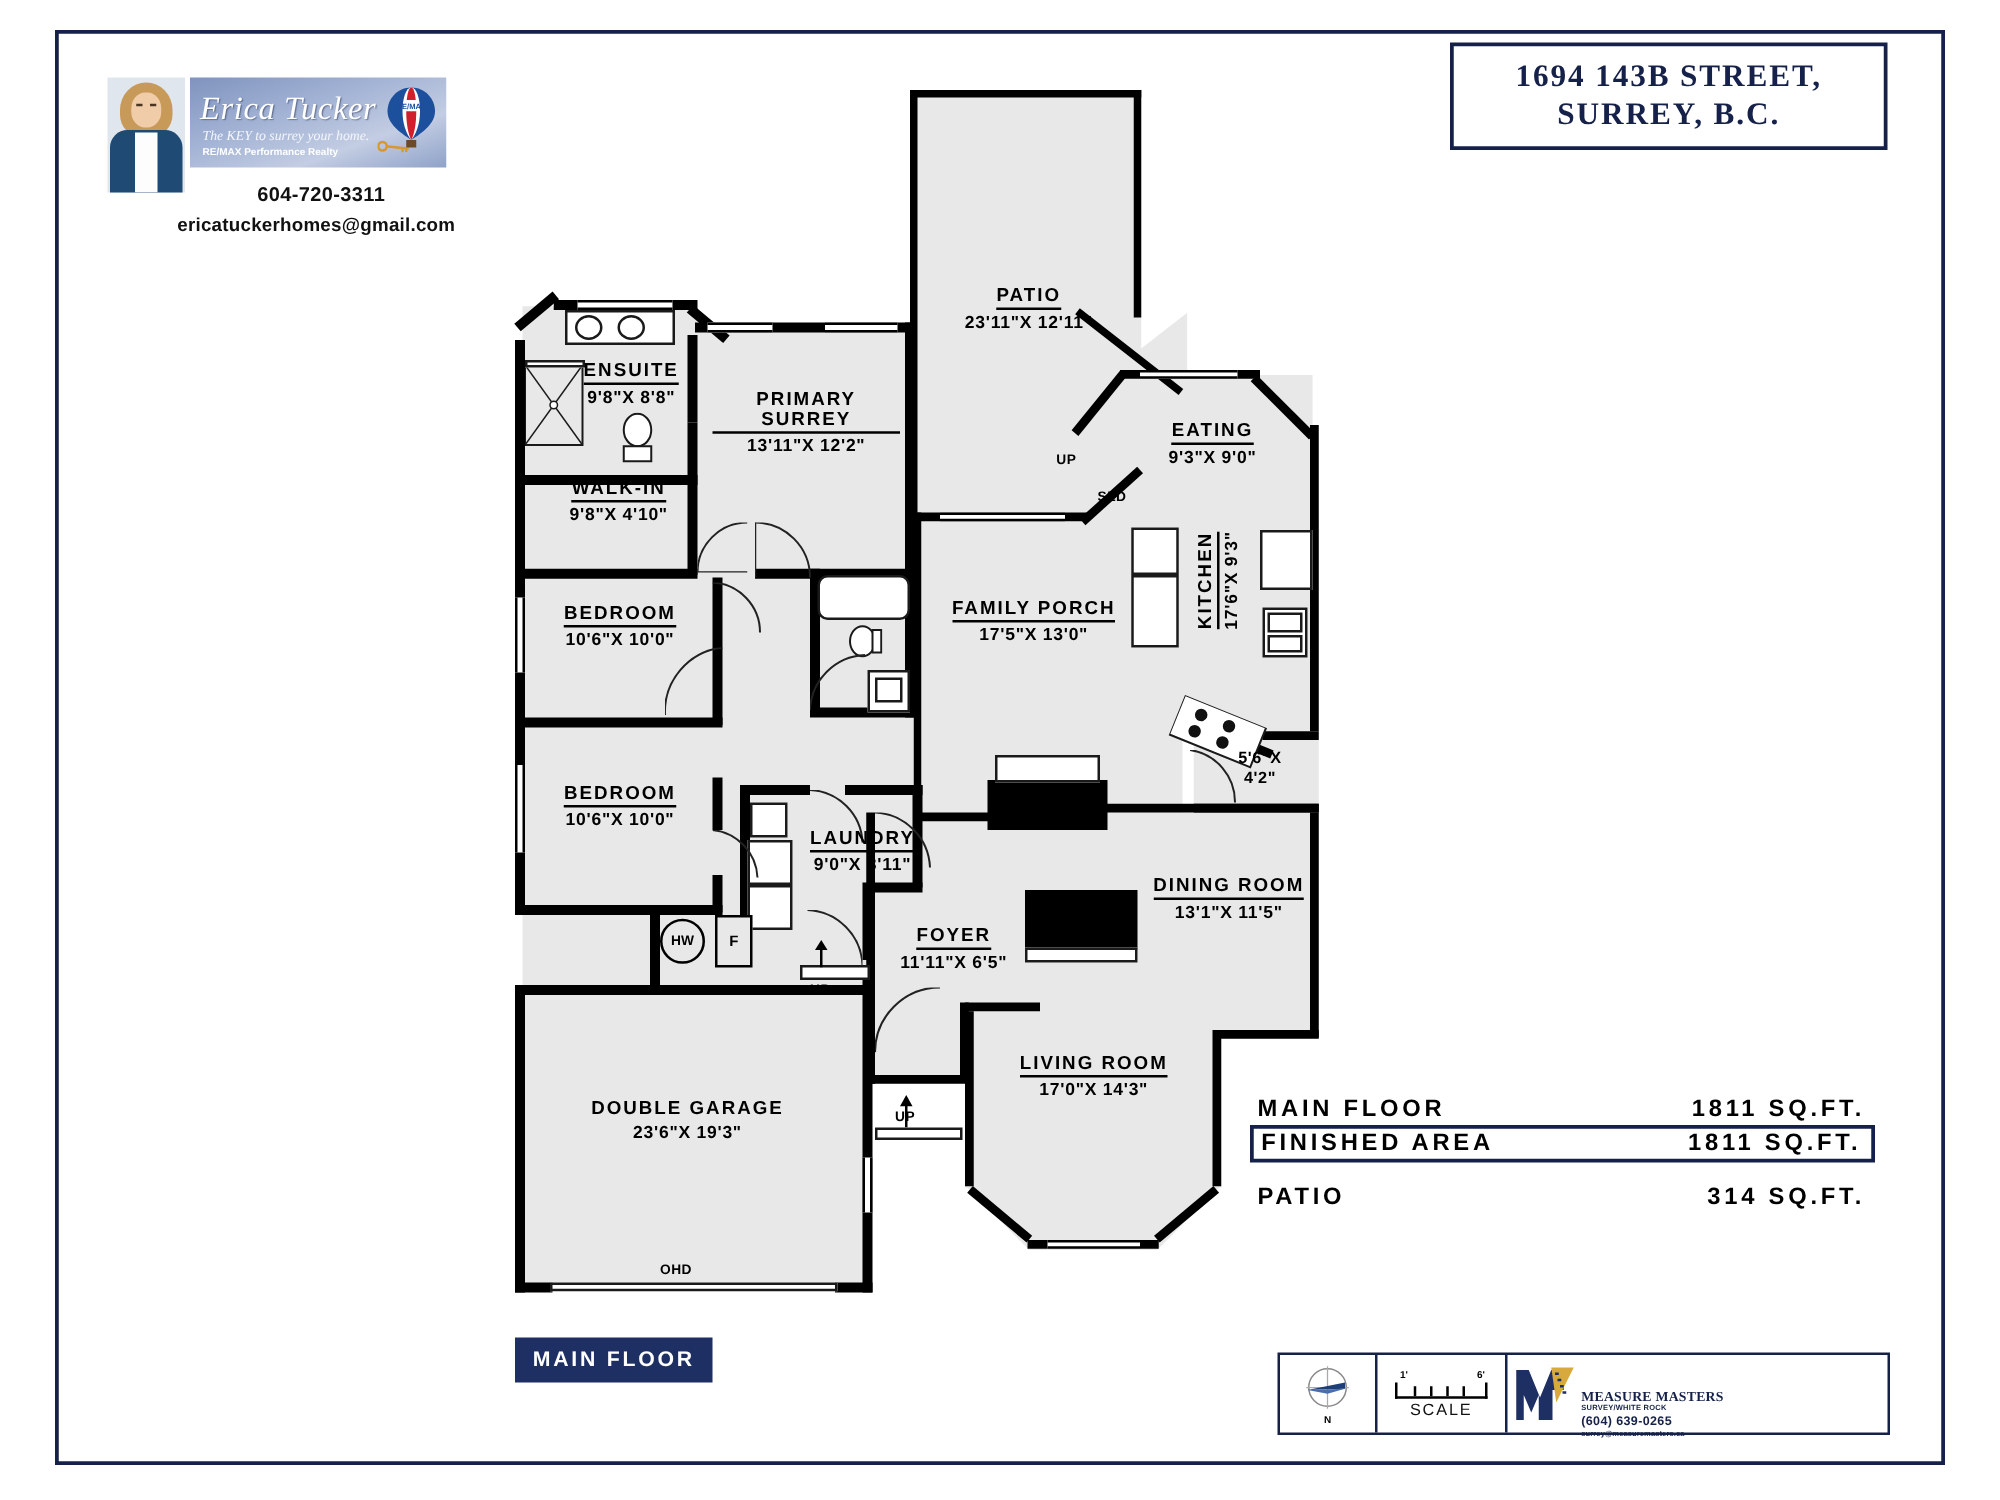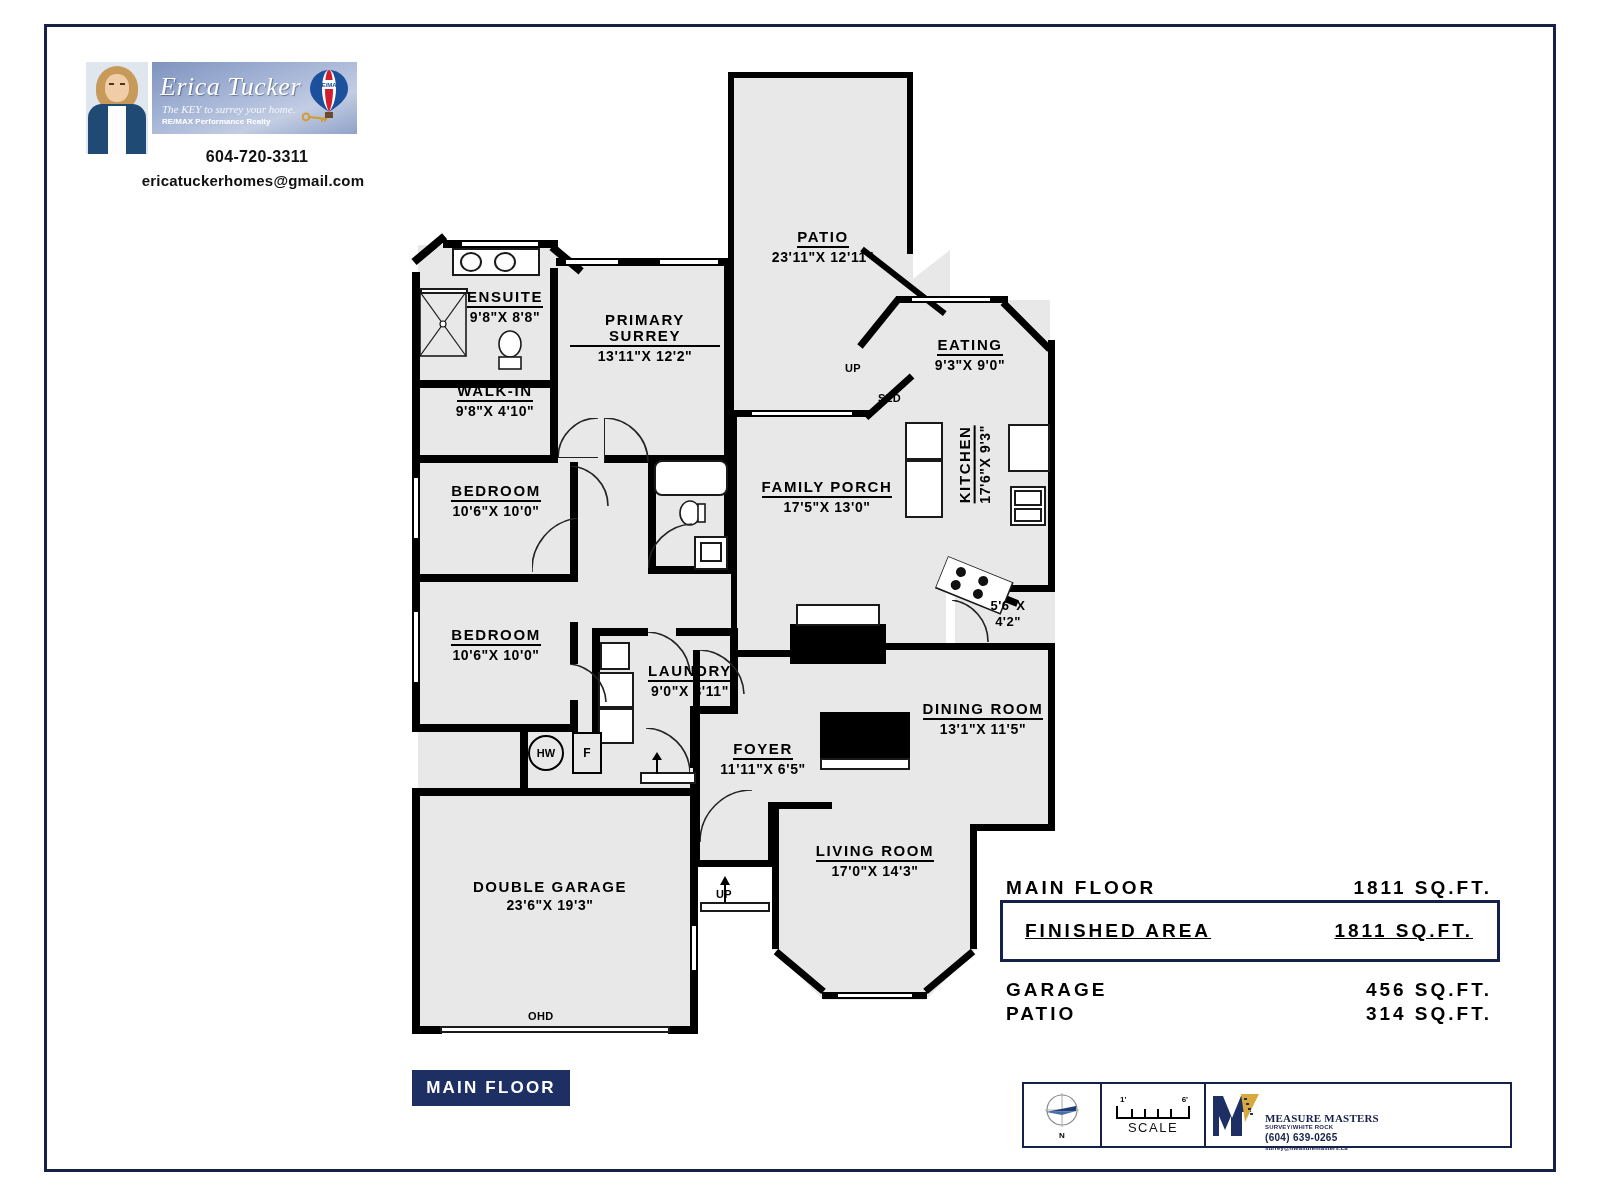--- a/index.html
+++ b/index.html
@@ -58,21 +58,21 @@
       line-height:1.25;white-space:nowrap;color:#000;}
   .tag{position:absolute;font-size:11px;font-weight:bold;letter-spacing:.4px;color:#000;white-space:nowrap;}
 
   .circ{position:absolute;border:2px solid #000;border-radius:50%;background:#e8e8e8;
       display:flex;align-items:center;justify-content:center;font-size:11px;font-weight:bold;}
   .sq{position:absolute;border:2px solid #000;background:#e8e8e8;
       display:flex;align-items:center;justify-content:center;font-size:12px;font-weight:bold;}
 
   
   .area-wrap{position:absolute;left:1000px;top:876px;width:500px;}
-  .area-hl{border:3px solid #16214a;box-sizing:border-box;padding:16px;text-decoration:underline;}
+  .area-hl{border:3px solid #16214a;box-sizing:border-box;padding:0;}
   .arow{display:flex;justify-content:space-between;align-items:baseline;padding:1px 8px 1px 6px;}
   .arow .k{font-size:19px;font-weight:bold;letter-spacing:3px;color:#000;}
   .arow .v{font-size:19px;font-weight:bold;letter-spacing:3px;color:#000;}
   .area-gap{height:16px;}
 
   
   .mf-banner{position:absolute;left:412px;top:1070px;width:158px;height:36px;background:#1d2f63;
       display:flex;align-items:center;justify-content:center;}
   .mf-banner span{color:#fff;font-size:17px;font-weight:bold;letter-spacing:2.2px;}
 
@@ -131,20 +131,24 @@
       <path d="M22 2 C24.5 2 26 10 26 21 C26 31 24.5 39 22 44 C19.5 39 18 31 18 21 C18 10 19.5 2 22 2 Z" fill="#d0202e"></path>
       <rect x="17" y="12" width="10" height="9" fill="#ffffff"></rect>
       <text x="22" y="19" font-family="Liberation Sans, sans-serif" font-size="6" font-weight="bold" fill="#1c4f9c" text-anchor="middle">RE/MAX</text>
       <rect x="18" y="44" width="8" height="6" fill="#6a4a2a"></rect>
     </svg>
   </div>
 
   <div class="agent-phone">604-720-3311</div>
   <div class="agent-email">ericatuckerhomes@gmail.com</div>
 
+  <div class="title-box">
+    <div class="title-line">1694 143B STREET,</div>
+    <div class="title-line">SURREY, B.C.</div>
+  </div>
 
   <div id="plan">
 
     <div class="rm" style="left:728px;top:72px;width:185px;height:345px;"></div>
     <div class="rm" style="left:860px;top:250px;width:90px;height:70px;clip-path:polygon(0 100%,100% 0,100% 100%);"></div>
 
     <div class="rm" style="left:418px;top:245px;width:140px;height:140px;"></div>
     <div class="rm" style="left:418px;top:385px;width:140px;height:75px;"></div>
     <div class="rm" style="left:556px;top:262px;width:172px;height:205px;"></div>
     <div class="rm" style="left:418px;top:460px;width:160px;height:120px;"></div>
@@ -417,24 +421,20 @@
       <span class="k">MAIN FLOOR</span>
       <span class="v">1811  SQ.FT.</span>
     </div>
     <div class="area-hl">
       <div class="arow">
         <span class="k">FINISHED AREA</span>
         <span class="v">1811  SQ.FT.</span>
       </div>
     </div>
     <div class="area-gap"></div>
-    <div class="arow">
-      <span class="k">GARAGE</span>
-      <span class="v">456  SQ.FT.</span>
-    </div>
     <div class="arow">
       <span class="k">PATIO</span>
       <span class="v">314  SQ.FT.</span>
     </div>
   </div>
 
   <div class="mf-banner">
     <span>MAIN FLOOR</span>
   </div>
 

